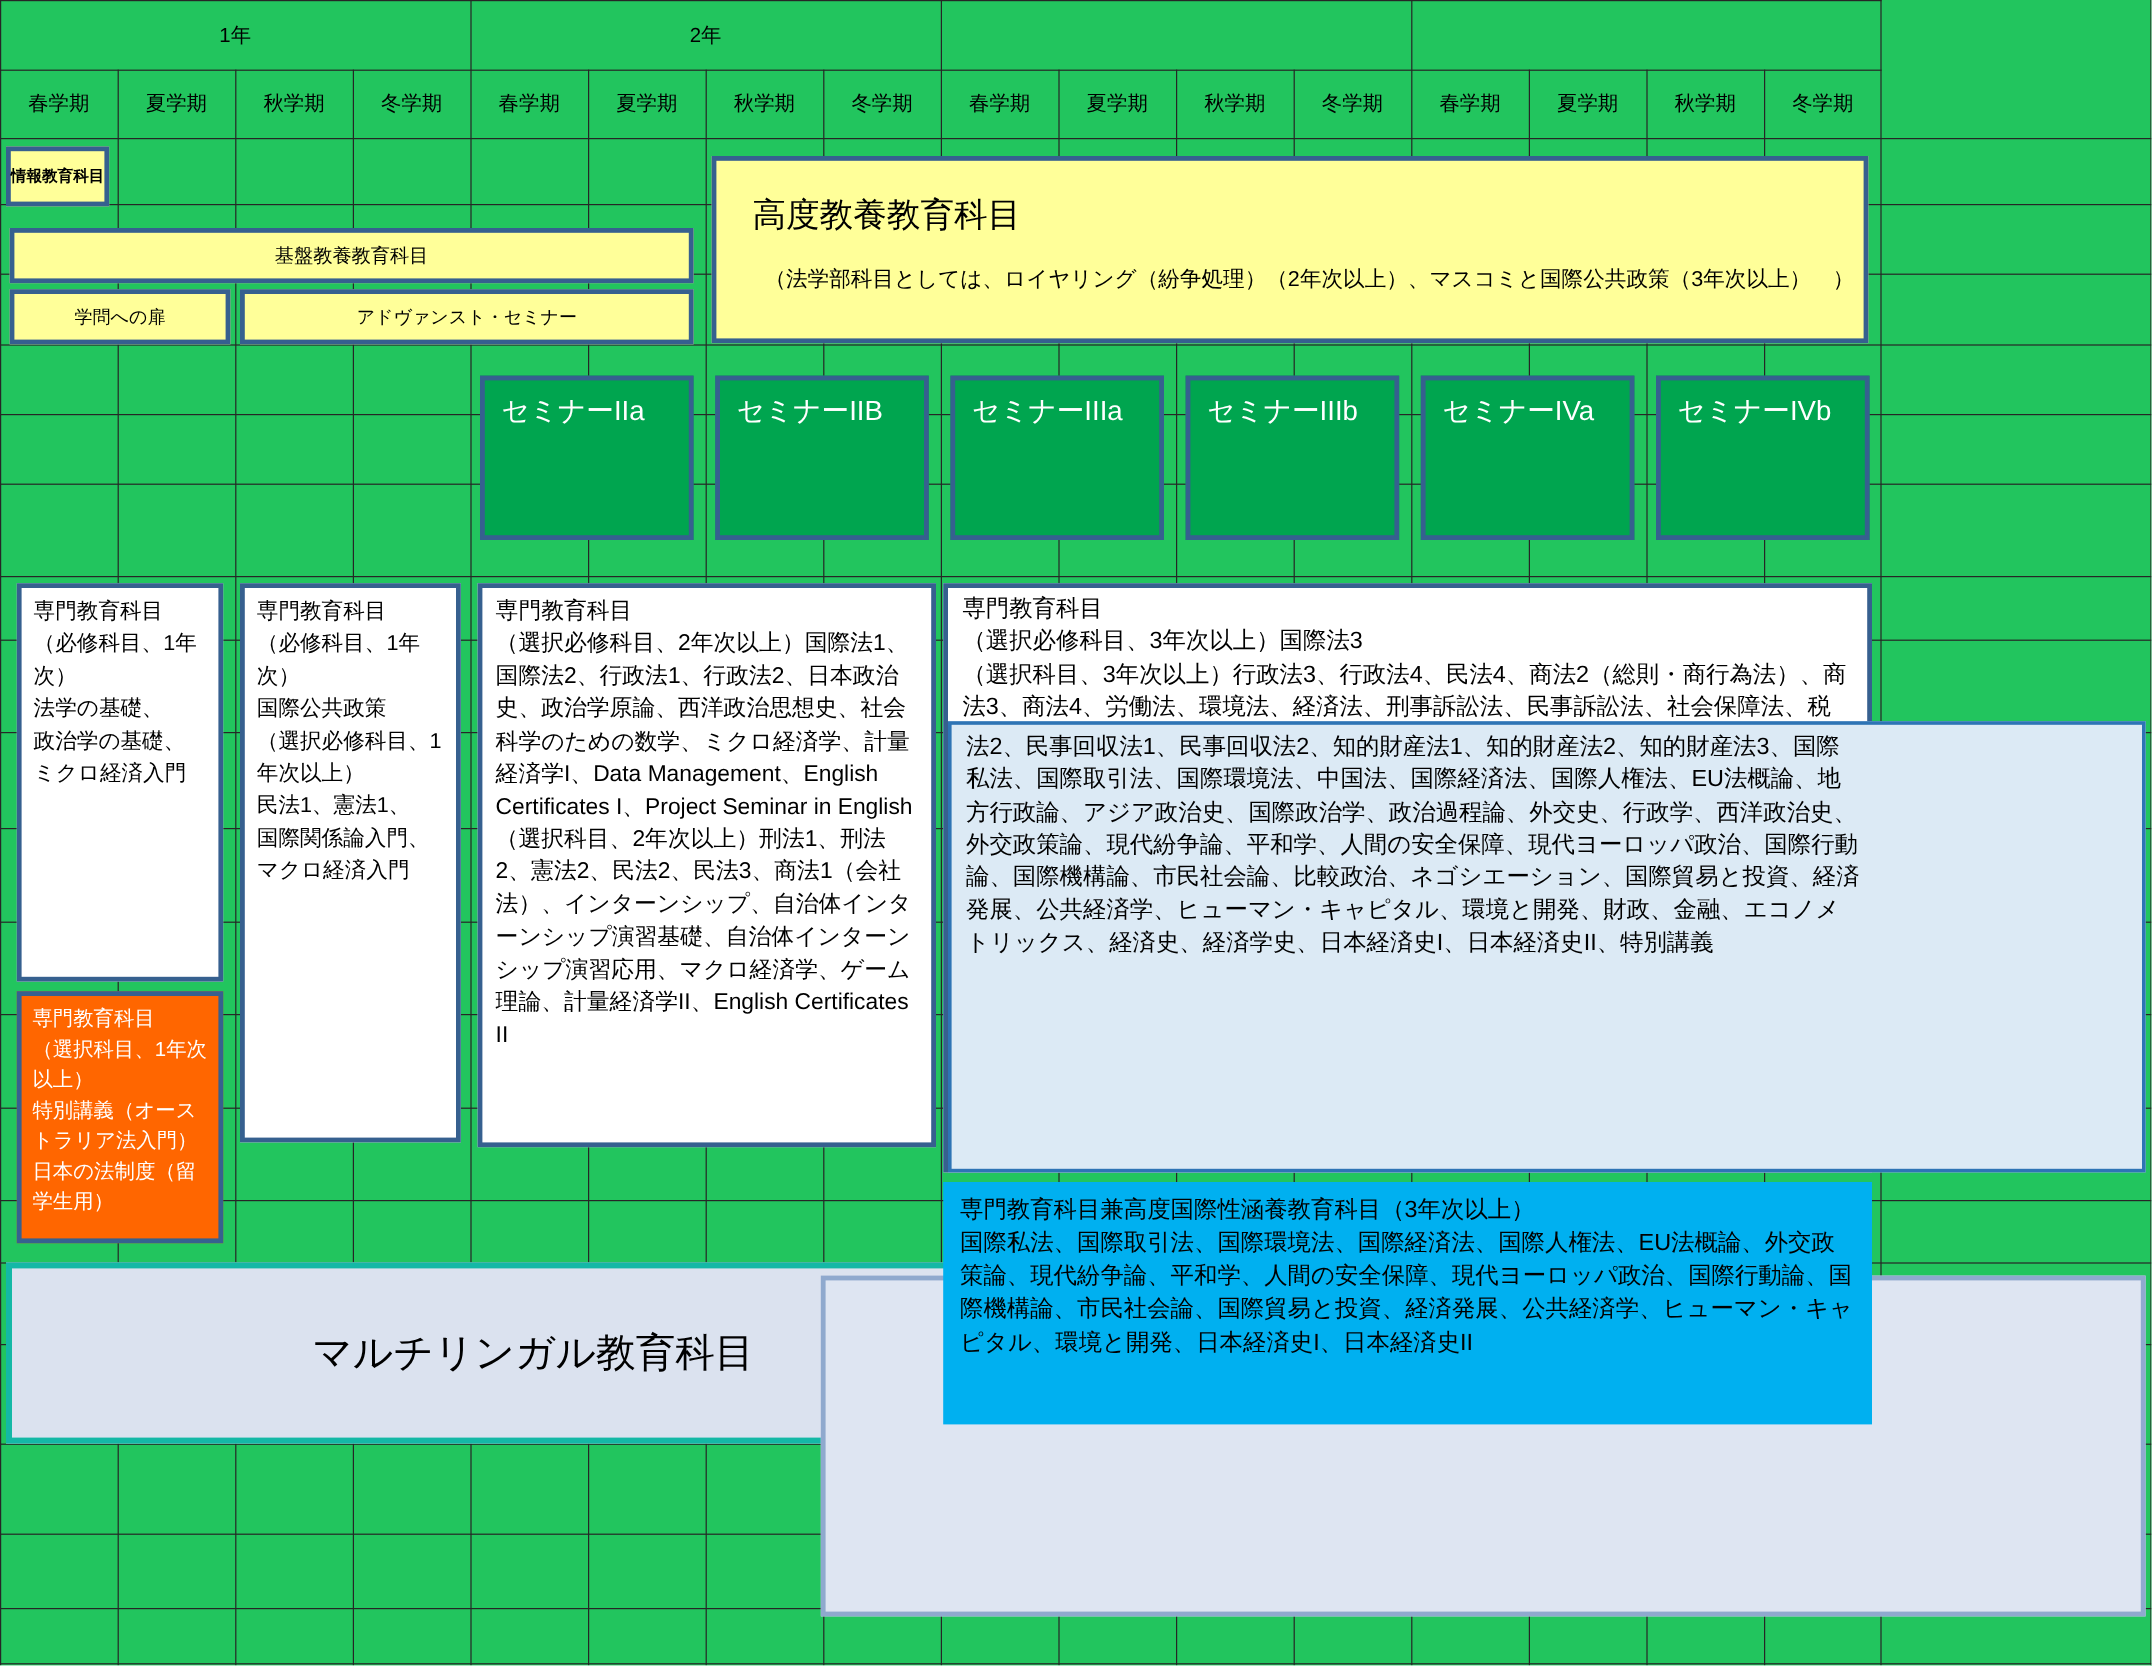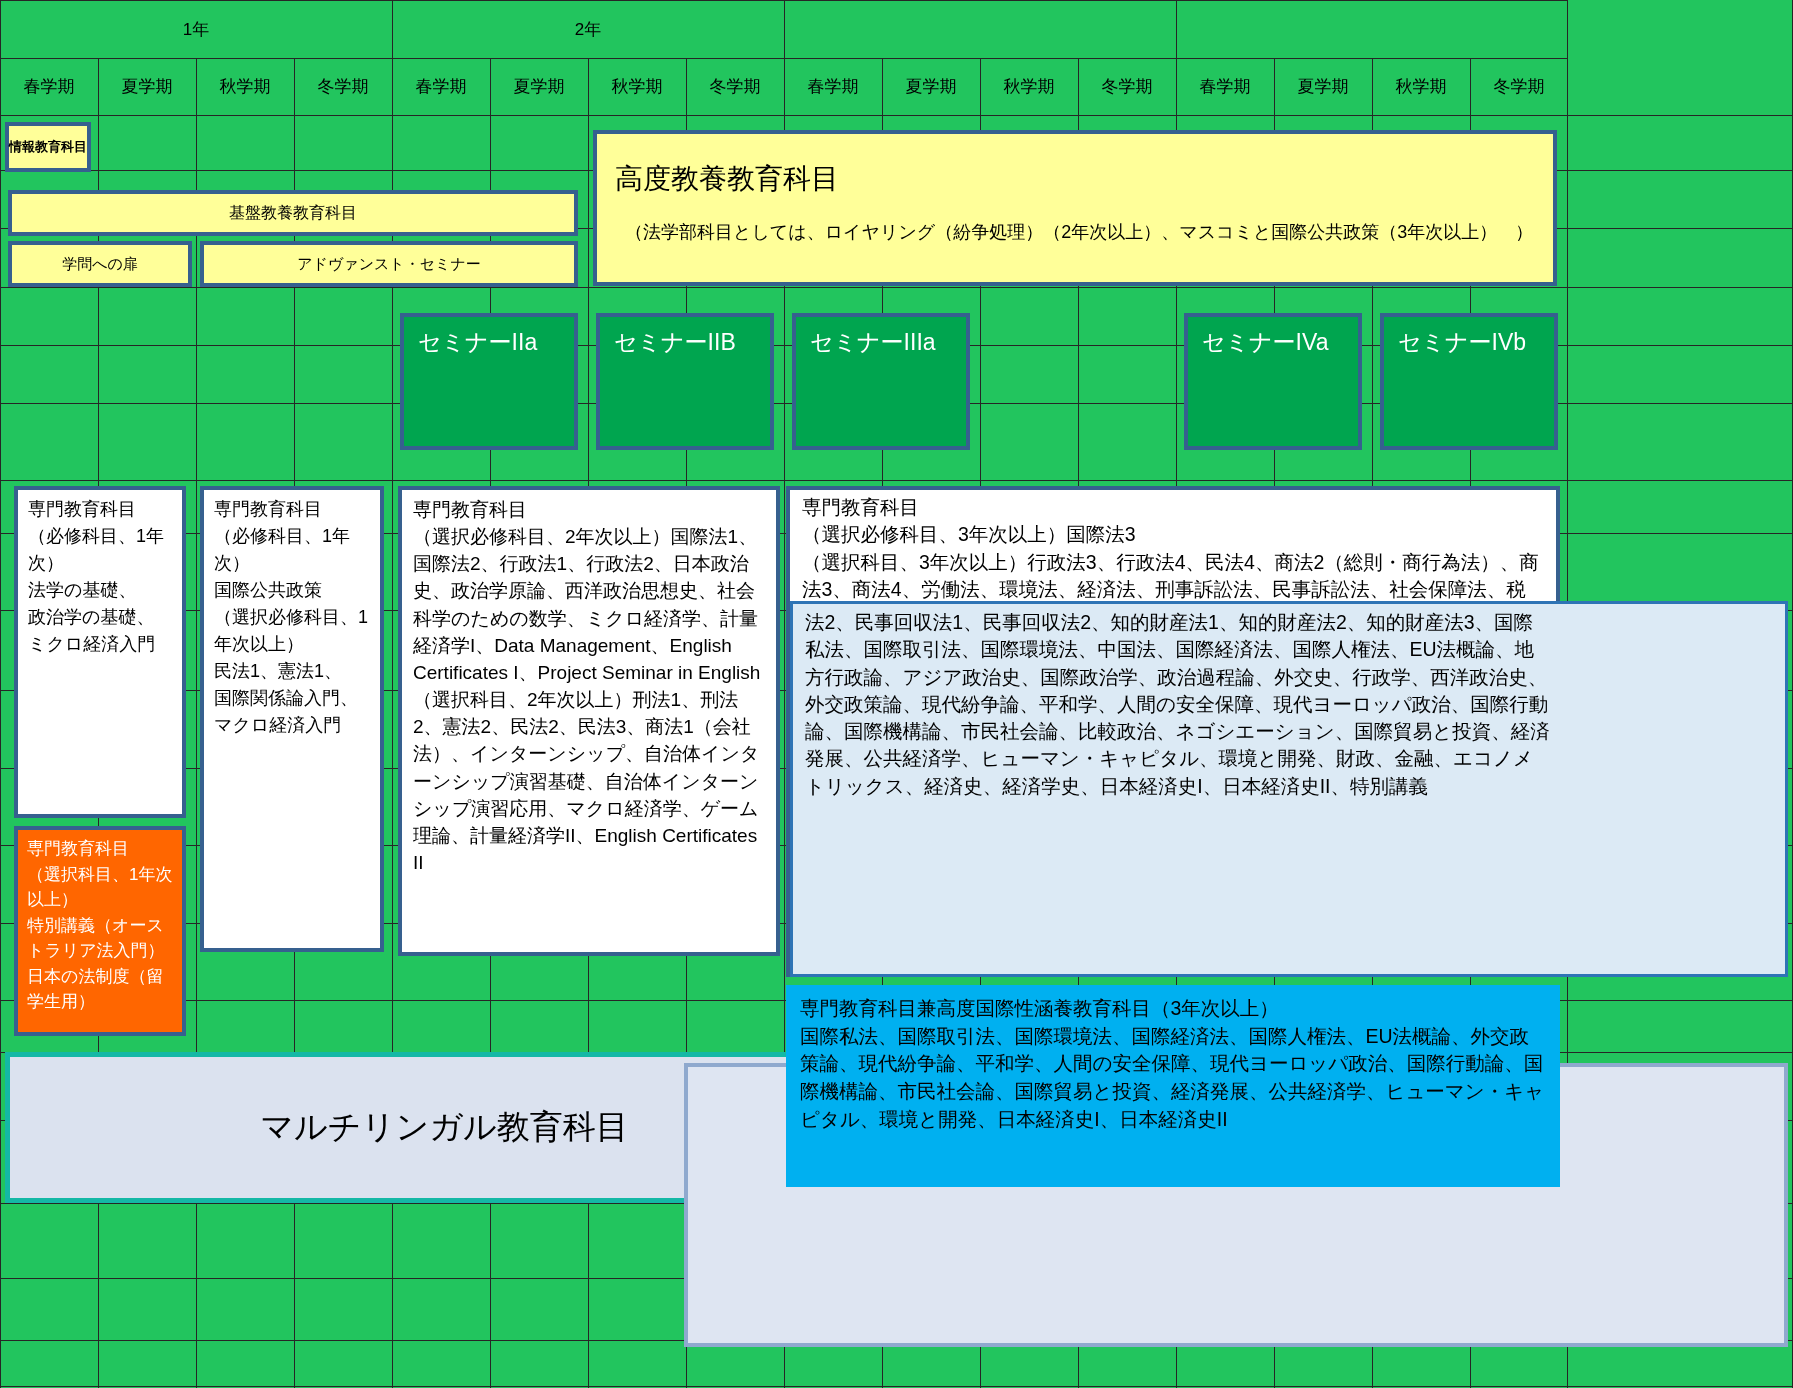--- a/index.html
+++ b/index.html
@@ -98,28 +98,29 @@
   <div class="cell scell" style="left:1176px">春学期</div>
   <div class="cell scell" style="left:1274px">夏学期</div>
   <div class="cell scell" style="left:1372px">秋学期</div>
   <div class="cell scell" style="left:1470px">冬学期</div>
 
   <div class="box yellow center jouhou" style="left:5px;top:122px;width:86px;height:50px">情報教育科目</div>
   <div class="box yellow center smallyellow" style="left:8px;top:190px;width:570px;height:46px;font-size:16px">基盤教養教育科目</div>
   <div class="box yellow center smallyellow" style="left:8px;top:241px;width:184px;height:46px">学問への扉</div>
   <div class="box yellow center smallyellow" style="left:200px;top:241px;width:378px;height:46px">アドヴァンスト・セミナー</div>
 
-  <div class="box yellow" style="left:593px;top:130px;width:964px;height:156px;padding:26px 0 0 18px">
+  <div class="box yellow" style="left:593px;top:130px;width:964px;height:156px;padding:26px 0 0 30px">
     <div class="kctitle">高度教養教育科目</div>
     <div class="kcnote">（法学部科目としては、ロイヤリング（紛争処理）（2年次以上）、マスコミと国際公共政策（3年次以上）　）</div>
   </div>
 
   <div class="box green" style="left:400px;top:313px;width:178px;height:137px">セミナーIIa</div>
   <div class="box green" style="left:596px;top:313px;width:178px;height:137px">セミナーIIB</div>
   <div class="box green" style="left:792px;top:313px;width:178px;height:137px">セミナーIIIa</div>
+  <div class="box green" style="left:988px;top:313px;width:178px;height:137px">セミナーIIIb</div>
   <div class="box green" style="left:1184px;top:313px;width:178px;height:137px">セミナーIVa</div>
   <div class="box green" style="left:1380px;top:313px;width:178px;height:137px">セミナーIVb</div>
 
   <div class="box white txt spec" style="left:14px;top:486px;width:172px;height:332px">専門教育科目
 （必修科目、1年次）
 法学の基礎、
 政治学の基礎、
 ミクロ経済入門</div>
   <div class="box white txt spec" style="left:200px;top:486px;width:184px;height:466px">専門教育科目
 （必修科目、1年次）

